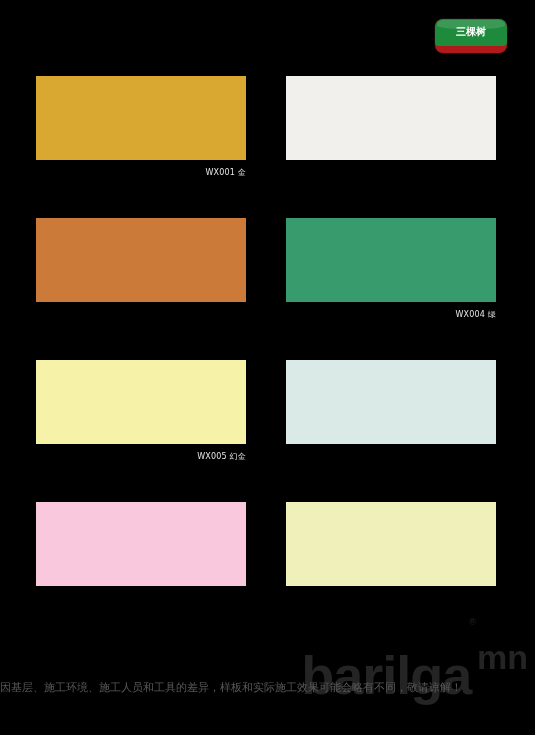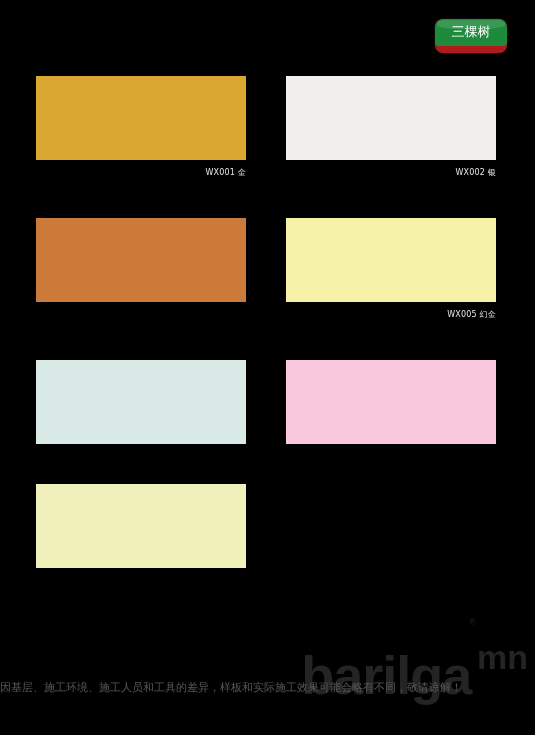--- a/index.html
+++ b/index.html
@@ -58,23 +58,23 @@
     height: 9px;
     border-radius: 7px 7px 50% 50%;
     background: rgba(255,255,255,0.13);
   }
   #brand-logo .logo-text {
     position: absolute;
     left: 0;
     right: 0;
     top: 3px;
     text-align: center;
-    font-size: 13px;
+    font-size: 10px;
     line-height: 19px;
-    font-weight: normal;
+    font-weight: bold;
     letter-spacing: 0px;
     color: #ffffff;
     font-family: "DejaVu Sans", sans-serif;
     white-space: nowrap;
   }
 
   
   #swatch-grid {
     position: absolute;
     top: 76px;
@@ -172,24 +172,27 @@
   </div>
 
   <div id="swatch-grid">
 
     <div class="swatch-cell">
       <div class="swatch-chip" style="background: rgb(217, 168, 48);"></div>
       <div class="swatch-label">WX001 金</div>
     </div>
     <div class="swatch-cell">
       <div class="swatch-chip" style="background: rgb(241, 240, 236);"></div>
-      <div class="swatch-label">WX002 银</div>
     </div>
     <div class="swatch-cell">
       <div class="swatch-chip" style="background: rgb(203, 122, 57);"></div>
+    </div>
+    <div class="swatch-cell">
+      <div class="swatch-chip" style="background: rgb(56, 155, 110);"></div>
+      <div class="swatch-label">WX004 绿</div>
     </div>
     <div class="swatch-cell">
       <div class="swatch-chip" style="background: rgb(246, 242, 168);"></div>
       <div class="swatch-label">WX005 幻金</div>
     </div>
     <div class="swatch-cell">
       <div class="swatch-chip" style="background: rgb(218, 234, 230);"></div>
     </div>
     <div class="swatch-cell">
       <div class="swatch-chip" style="background: rgb(249, 200, 221);"></div>

